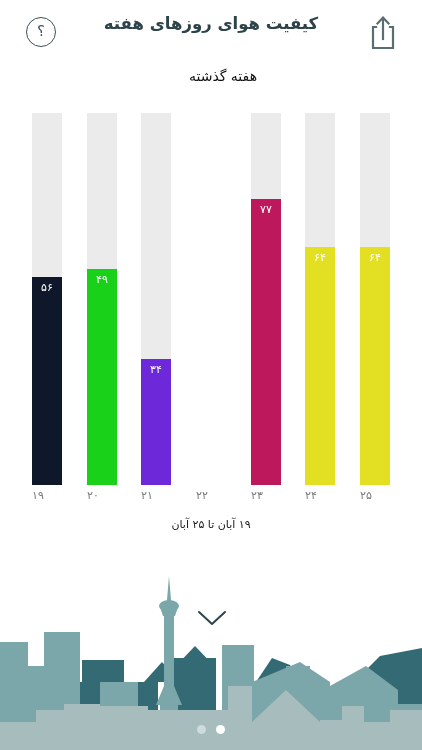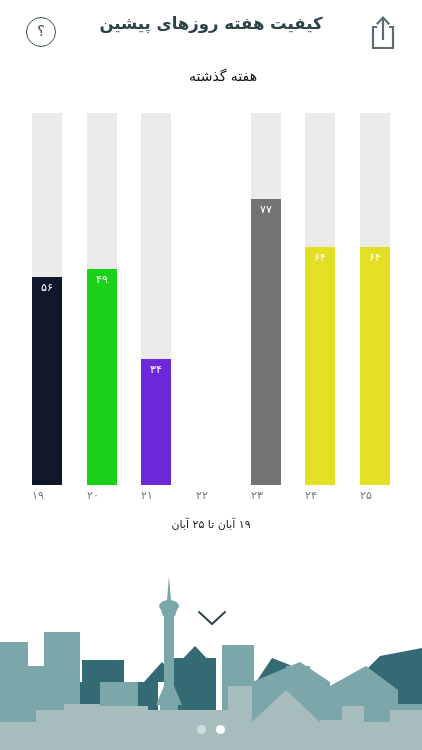--- a/index.html
+++ b/index.html
@@ -136,21 +136,21 @@
 </style>
 </head>
 <body>
 
 <div class="screen">
 
   <div class="header">
     <div class="help-btn">
       <span>؟</span>
     </div>
-    <div class="app-title">کیفیت هفته روزهای پیشین</div>
+    <div class="app-title">کیفیت هوای روزهای هفته</div>
     <div class="share-btn">
       <svg width="34" height="40" viewBox="0 0 34 40" fill="none" aria-hidden="true">
         <path d="M10 15 H7 V36 H27 V15 H24" stroke="#5a6e72" stroke-width="2.2" fill="none" stroke-linecap="square"></path>
         <path d="M17 27 V6" stroke="#5a6e72" stroke-width="2.2" stroke-linecap="square"></path>
         <path d="M11.5 11.5 L17 5.6 L22.5 11.5" stroke="#5a6e72" stroke-width="2.2" fill="none" stroke-linecap="square" stroke-linejoin="miter"></path>
       </svg>
     </div>
   </div>
 
   <div class="subtitle">هفته گذشته</div>
@@ -169,21 +169,21 @@
         </div>
       </div>
       <div class="bar-col" style="left: 109px;">
         <div class="bar-track" style="background: rgb(235, 235, 235);"></div>
         <div class="bar-fill" style="height: 126px; background: #6d28d9;">
           <span class="bar-value">۳۴</span>
         </div>
       </div>
       <div class="bar-col" style="left: 219px;">
         <div class="bar-track" style="background: rgb(235, 235, 235);"></div>
-        <div class="bar-fill" style="height: 286px; background: #737373;">
+        <div class="bar-fill" style="height: 286px; background: #be185d;">
           <span class="bar-value">۷۷</span>
         </div>
       </div>
       <div class="bar-col" style="left: 273px;">
         <div class="bar-track" style="background: rgb(235, 235, 235);"></div>
         <div class="bar-fill" style="height: 238px; background: rgb(227, 224, 36);">
           <span class="bar-value">۶۴</span>
         </div>
       </div>
       <div class="bar-col" style="left: 328px;">

